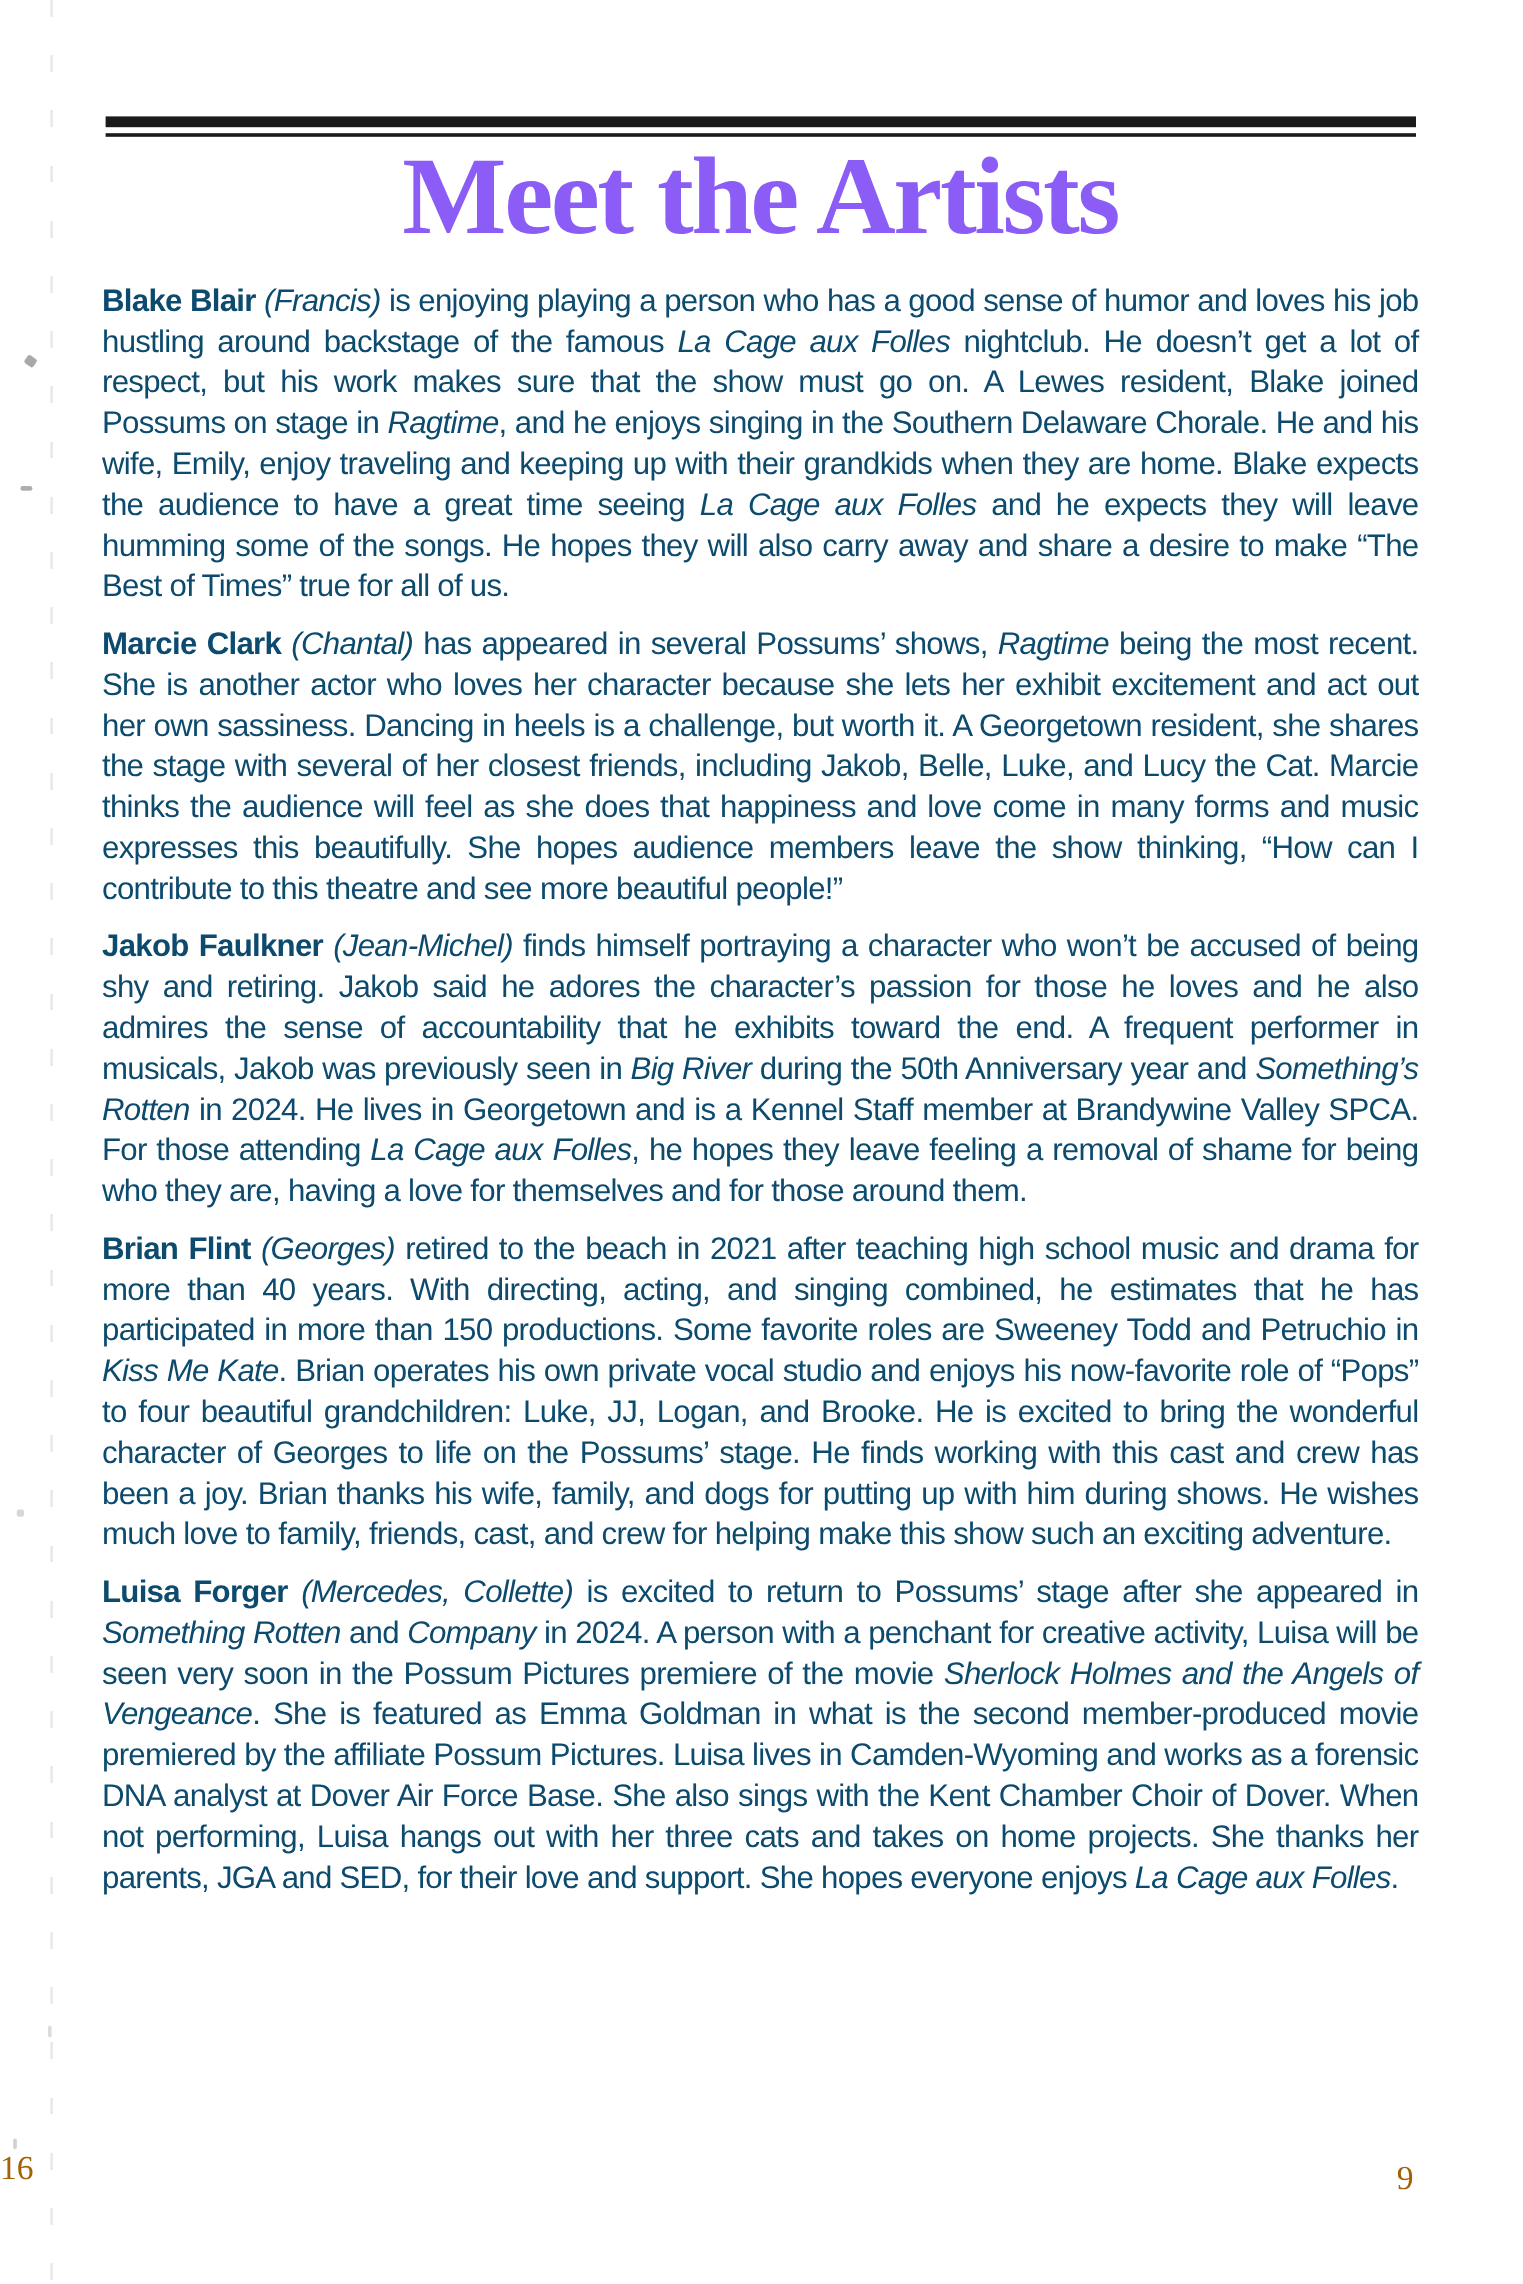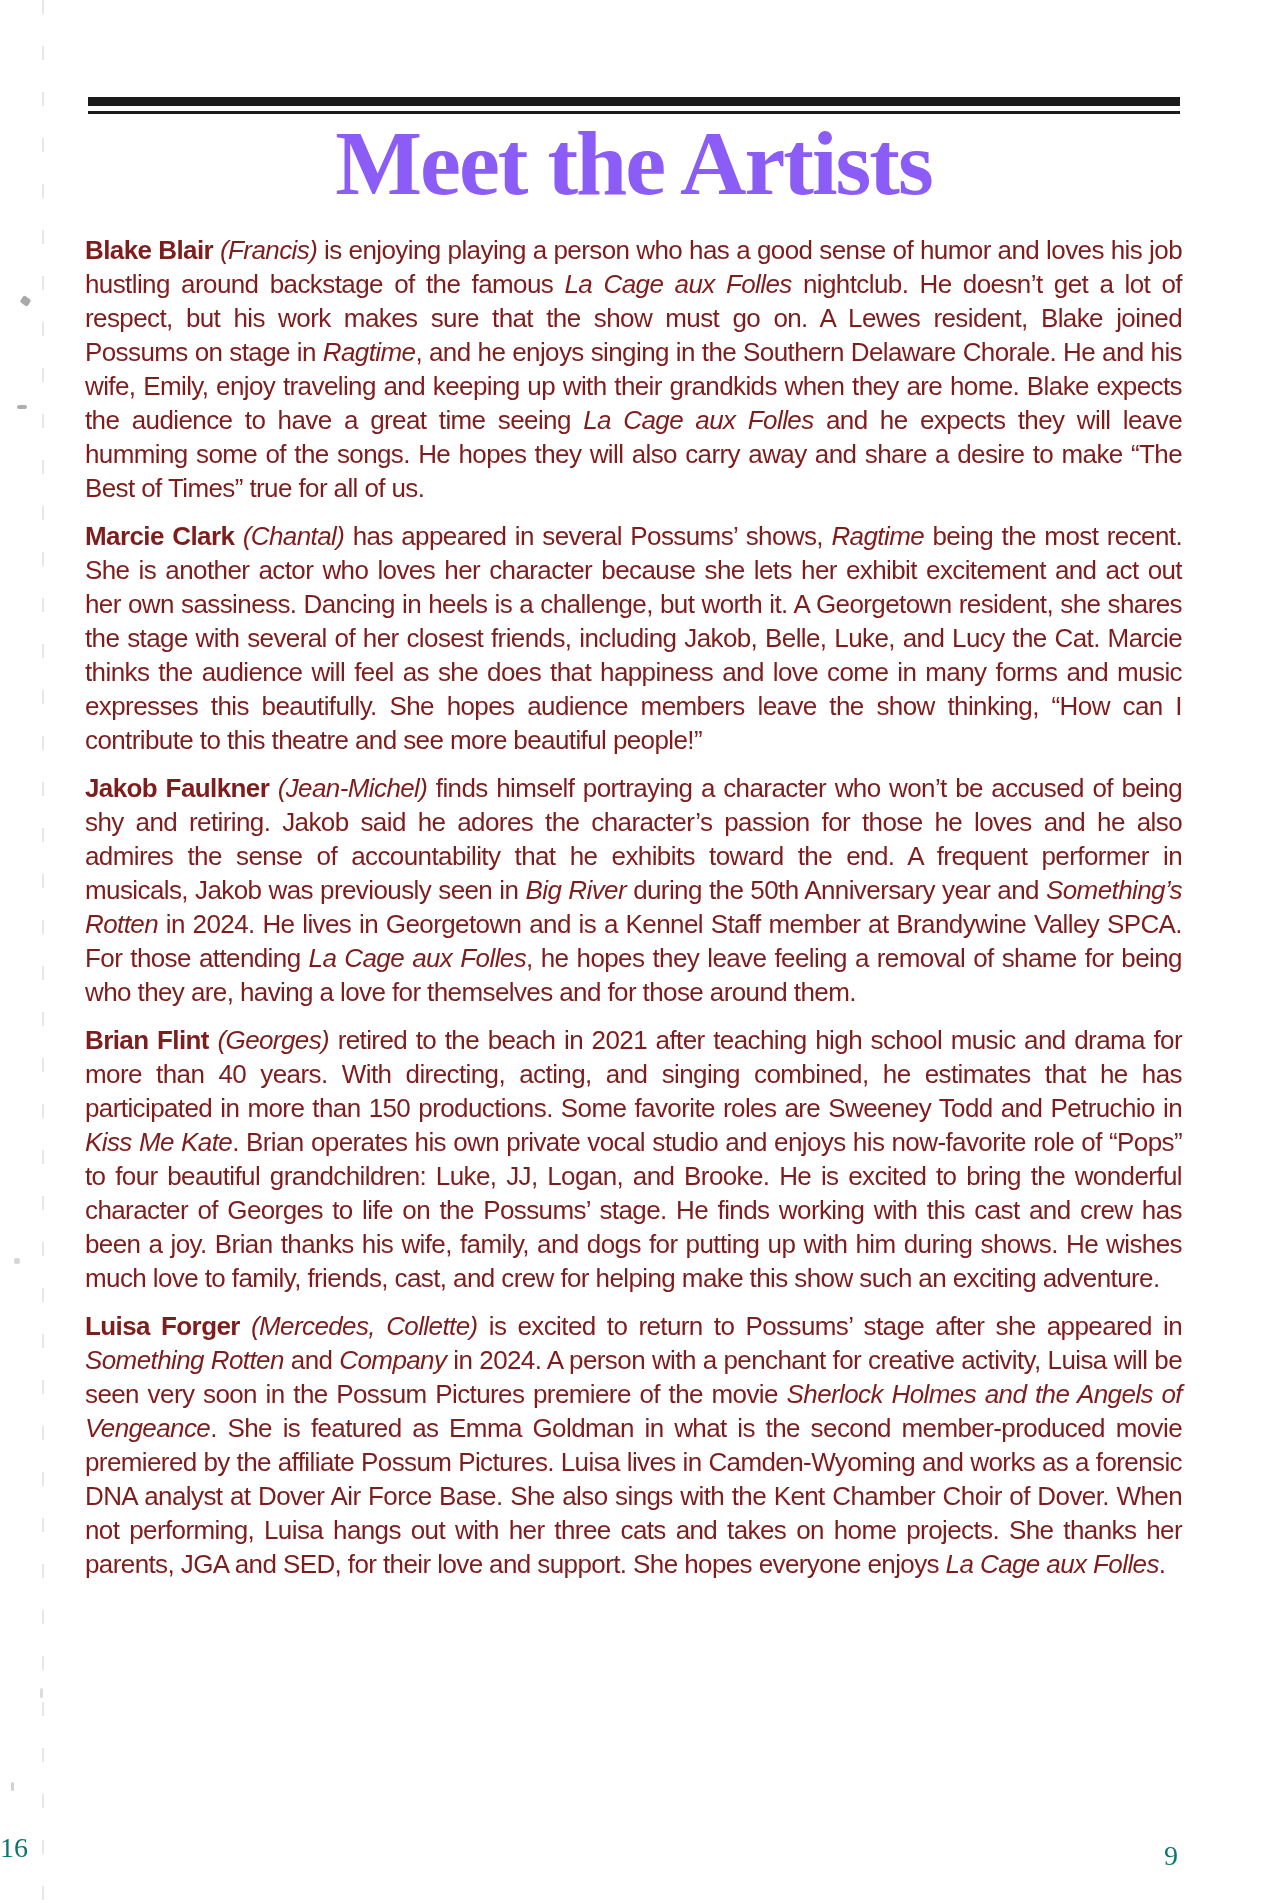--- a/index.html
+++ b/index.html
@@ -66,30 +66,29 @@
     left: 85px;
     width: 1097px;
     top: 233px;
   }
   .bios p {
     margin: 0 0 14px 0;
     font-size: 26px;
     line-height: 34px;
     letter-spacing: -0.6px;
     text-align: justify;
-    color: #7f1d1d;
+    color: #0c4a6e;
   }
   .bios strong { font-weight: bold; }
   .bios em { font-style: italic; }
   .folio {
     position: absolute;
     font-family: "Liberation Serif", serif;
     font-size: 28px;
-    color: #0f766e;
-    margin-top: 40px;
+    color: #a16207;
   }
   .folio-left  { left: 0px;  top: 1792px; }
   .folio-right { left: 1164px; top: 1800px; }
 </style>
 </head>
 <body>
 
 <div class="scan-edge"></div>
 <div class="speck" style="left:21px; top:297px; width:9px; height:8px; transform:rotate(35deg); opacity:.75;"></div>
 <div class="speck" style="left:17px; top:405px; width:10px; height:4px; opacity:.7;"></div>

